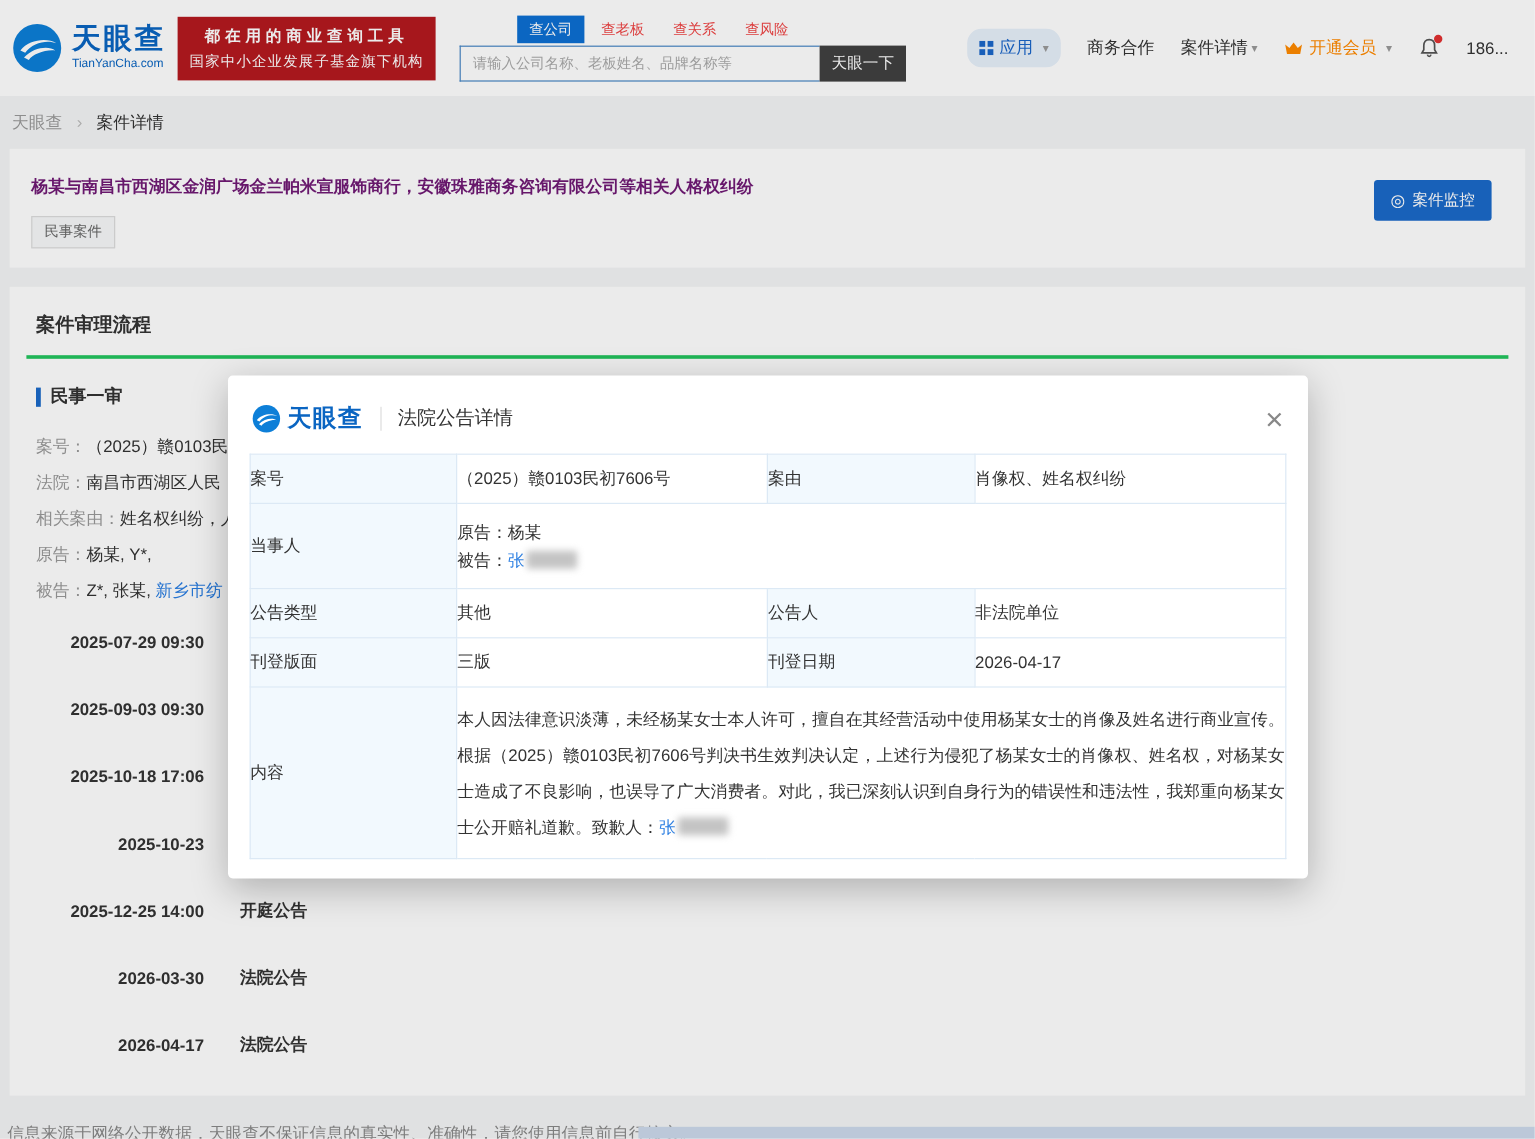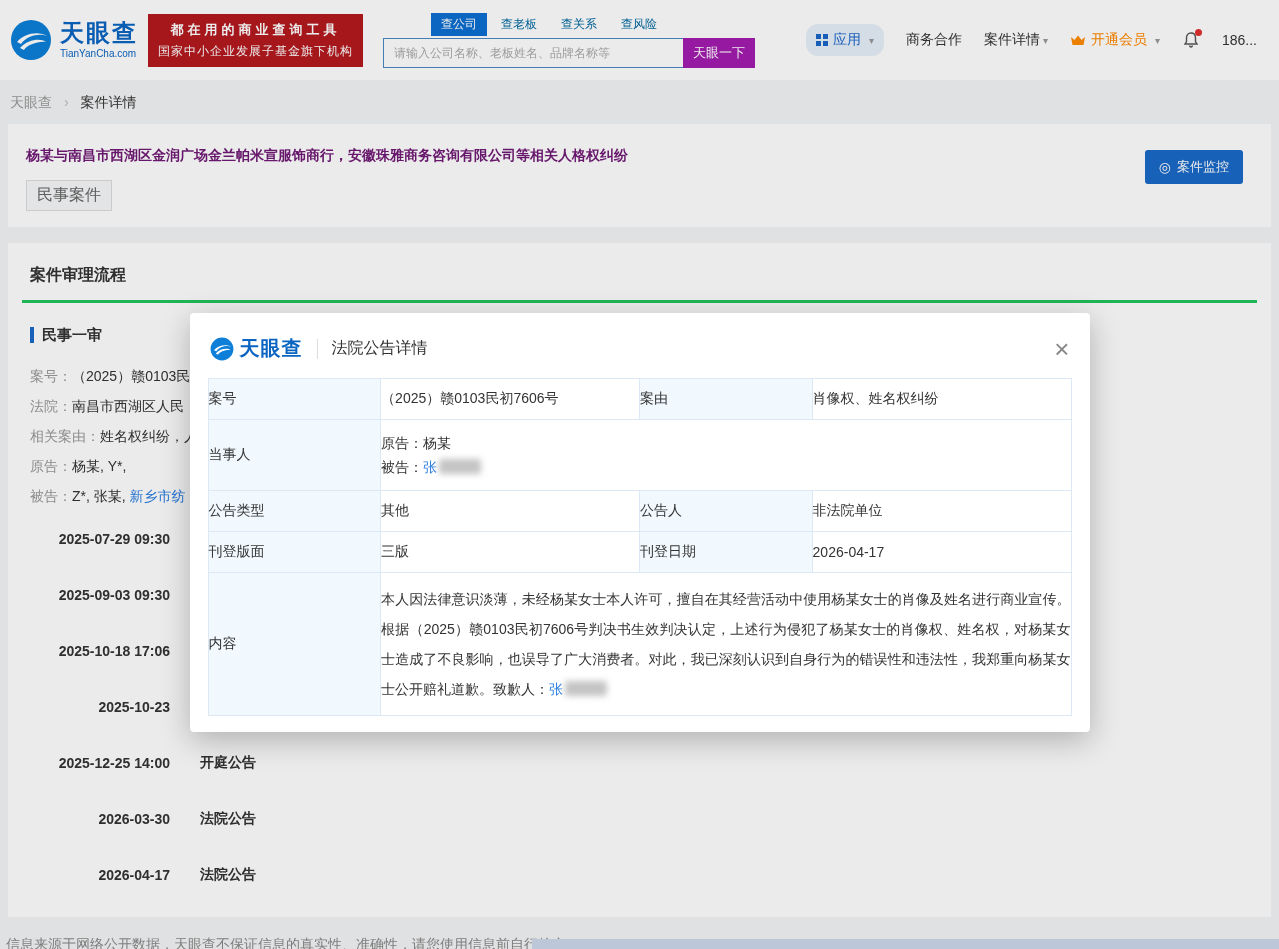--- a/index.html
+++ b/index.html
@@ -22,30 +22,30 @@
   .logo-en { font-size:10px; color:#0a65c2; margin-top:3px; }
   .promo {
     background:#b5191f; color:#fff; text-align:center; padding:7px 10px;
     margin-left:10px;
   }
   .promo-l1 { font-size:13px; font-weight:bold; letter-spacing:4px; }
   .promo-l2 { font-size:12px; margin-top:4px; letter-spacing:1px;text-align:center; }
 
   .search-area { margin-left:20px; display:flex; flex-direction:column; }
   .search-tabs { display:flex; gap:4px; font-size:12px; margin-bottom:2px; }
-  .tab { padding:3px 10px; color:#0369a1; cursor:pointer; }
+  .tab { padding:3px 10px; color:#ef4444; cursor:pointer; }
   .tab.active { background:#0c6fd3; color:#fff;margin-left:48px; }
   .search-bar { display:flex; }
   .search-input {
     width:300px; height:30px; border:1px solid #4a88c6; border-right:none;
     padding:0 10px; font-size:12px; outline:none; color:#333; background:#fff;
   }
   .search-input::placeholder { color:#aaa; }
   .search-btn {
-    width:72px; height:30px; background:#a21caf; color:#fff; border:none;
+    width:72px; height:30px; background:#404040; color:#fff; border:none;
     font-size:13px; cursor:pointer;
   }
 
   .header-right { margin-left:auto; display:flex; align-items:center; gap:22px; font-size:14px; }
   .apps-btn {
     display:flex; align-items:center; gap:5px; background:#e7f0fa; color:#1b66c9;
     padding:7px 10px; border-radius:12px; cursor:pointer;
   }
   .caret { font-size:10px; color:#999; margin-left:3px; }
   .hlink { cursor:pointer; display:flex; align-items:center; color:#333; }
@@ -58,21 +58,21 @@
   .breadcrumb { margin:14px 10px 12px; font-size:14px; color:#999; }
   .breadcrumb .home { cursor:pointer; }
   .breadcrumb .sep { margin:0 8px; color:#bbb; }
   .breadcrumb .current { color:#333; }
 
   
   .card { background:#fff; margin:0 8px; }
   .title-card { padding:22px 18px 16px; position:relative; }
   .page-title { margin:0; font-size:14px; font-weight:bold; color:#701a75; padding-right:150px; line-height:1.4; }
   .badge {
-    display:inline-block; margin-top:14px; font-size:16px; color:#666;
+    display:inline-block; margin-top:14px; font-size:12px; color:#666;
     border:1px solid #ddd; background:#f7f8f9; padding:4px 10px; border-radius:0;
   }
   .monitor-btn {
     position:absolute; right:28px; top:26px; background:#1b6ac9; color:#fff;
     border:none; border-radius:3px; font-size:13px; padding:8px 14px;
     display:flex; align-items:center; gap:6px; cursor:pointer;
   }
   .monitor-icon { font-size:14px; line-height:1; }
 
   .flow-card { margin-top:16px; padding:18px 14px 14px; min-height:612px; }

